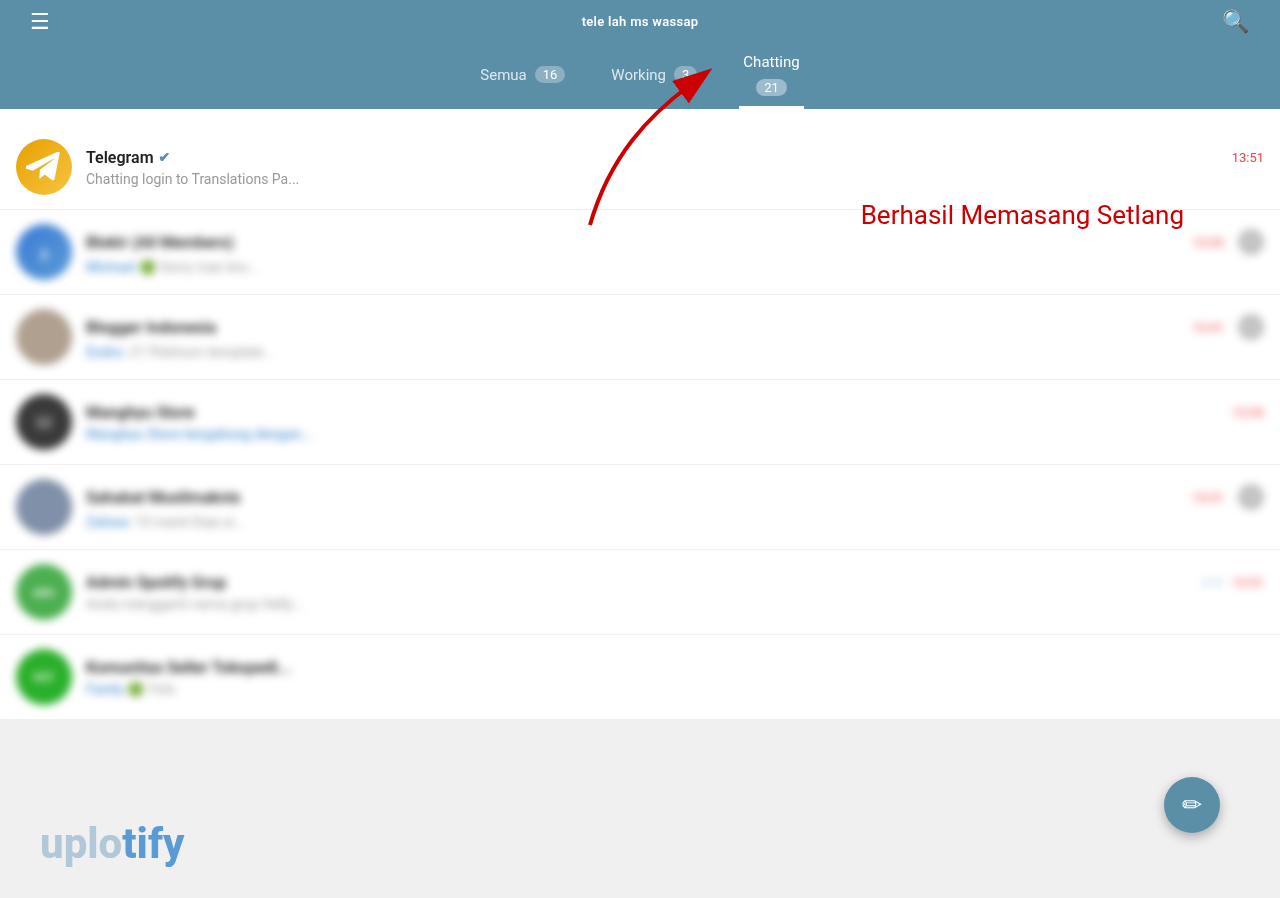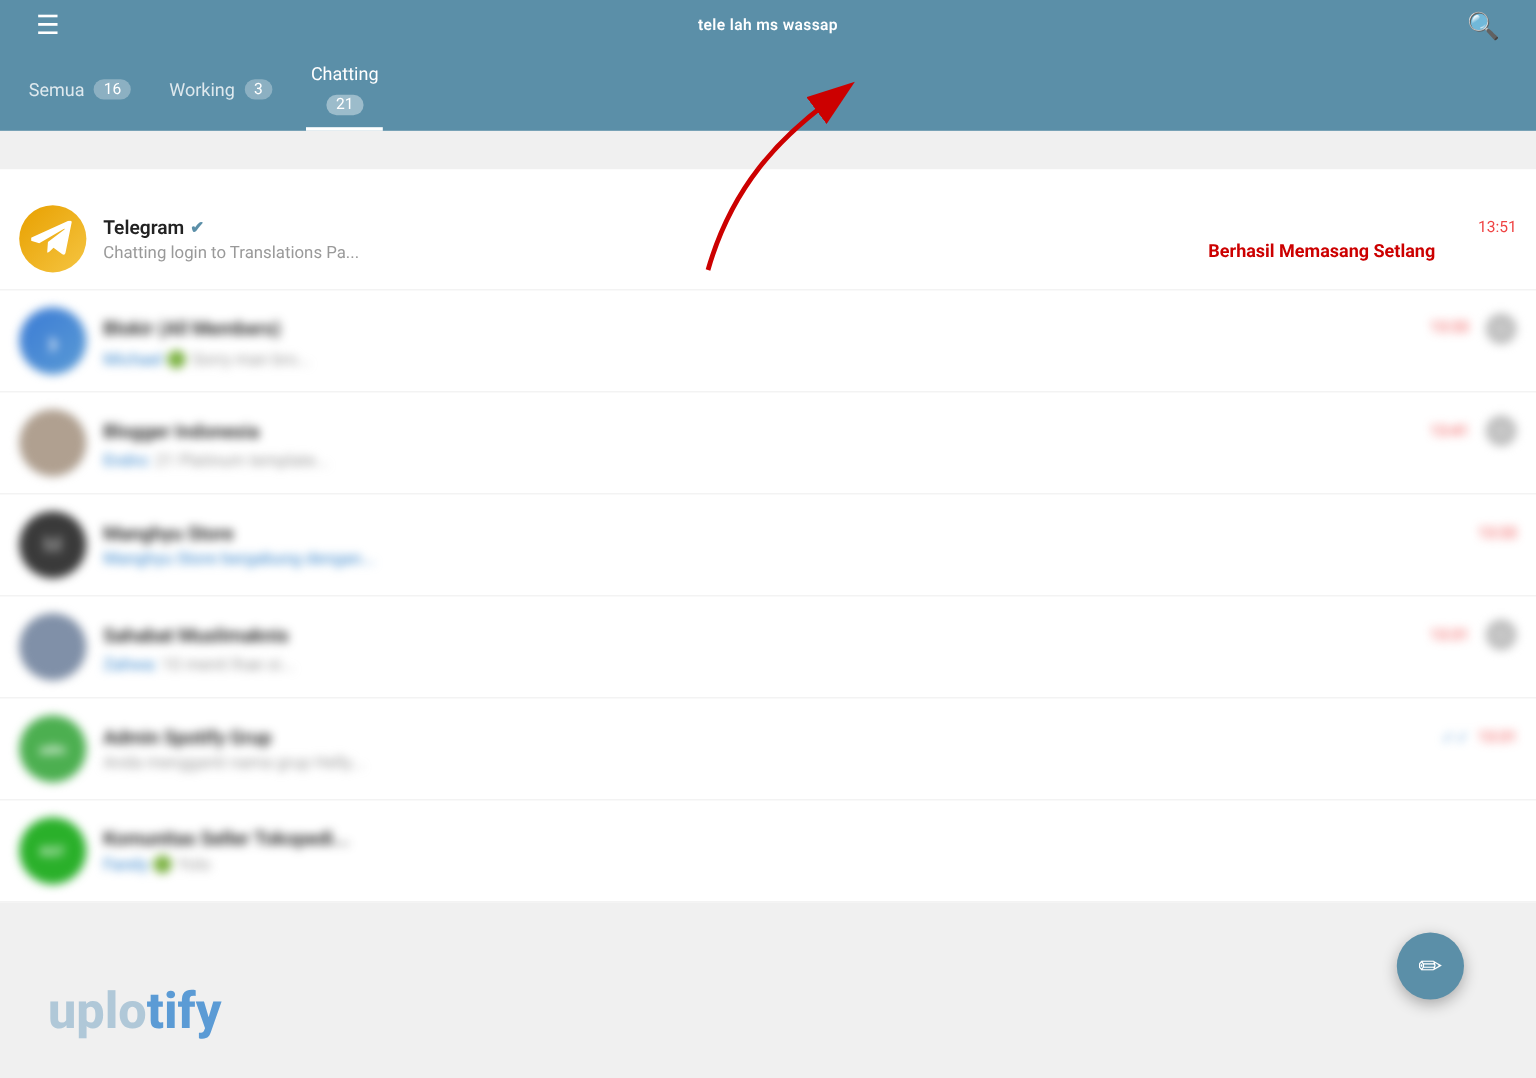--- a/index.html
+++ b/index.html
@@ -47,21 +47,22 @@
     .search-icon {
       position: absolute;
       right: 10px;
       color: white;
       font-size: 22px;
       cursor: pointer;
     }
 
     .tabs {
       display: flex;
-      gap: 24px;
+      justify-content: center;
+      gap: 38px;
       padding-top: 4px;
     }
 
     .tab {
       display: flex;
       align-items: center;
       gap: 8px;
       color: rgba(255,255,255,0.8);
       font-size: 15px;
       padding: 8px 4px 10px;
@@ -88,21 +89,20 @@
     .tab.active .tab-badge {
       background: rgba(255,255,255,0.4);
     }
 
     
     .chat-list {
       background: white;
       width: 100%;
       padding-top: 16px;
       filter: blur(0px);
-      margin-top: 32px;
     }
 
     .chat-item {
       display: flex;
       align-items: center;
       padding: 14px 16px;
       border-bottom: 1px solid #f0f0f0;
       position: relative;
       cursor: pointer;
     }
@@ -207,24 +207,24 @@
     }
 
     
     .blurred {
       filter: blur(4px);
     }
 
     .annotation-text {
       position: absolute;
       top: 200px;
-      right: 84px;
+      right: 96px;
       color: #cc0000;
-      font-size: 15px;
-      font-weight: 700;
+      font-size: 26px;
+      font-weight: 400;
       pointer-events: none;
       z-index: 10;
     }
 
     
     .red-arrow {
       position: absolute;
       top: 55px;
       left: 50%;
       transform: translateX(-150px);

